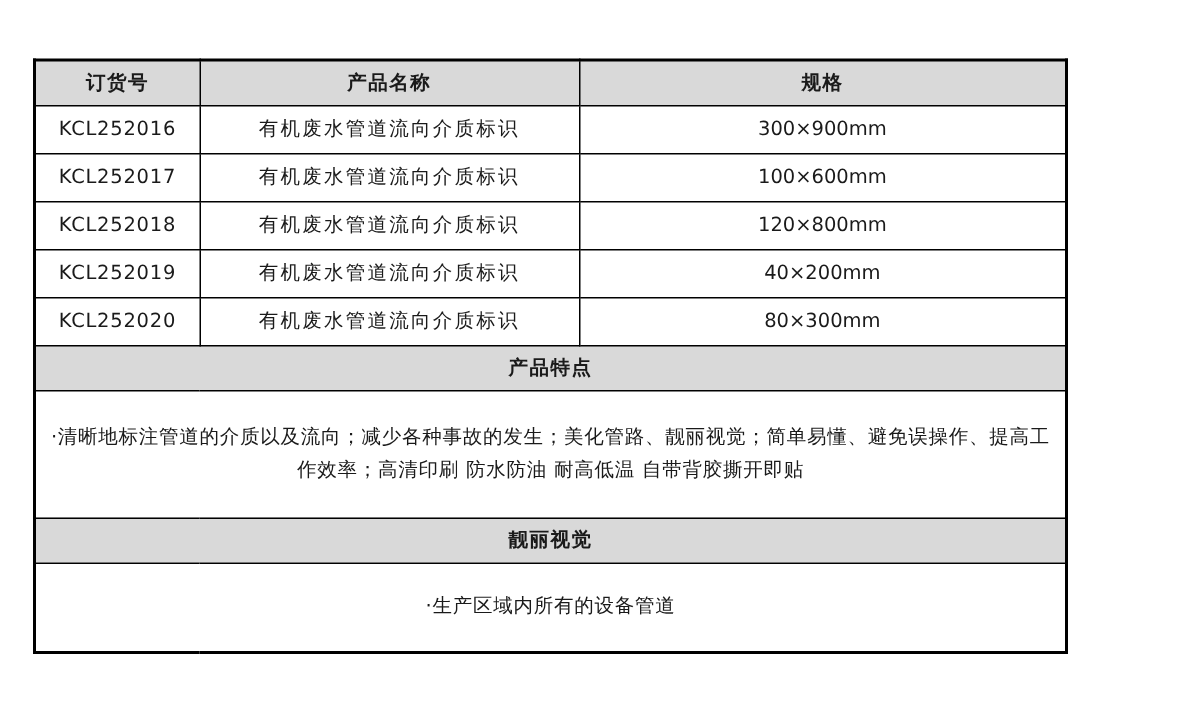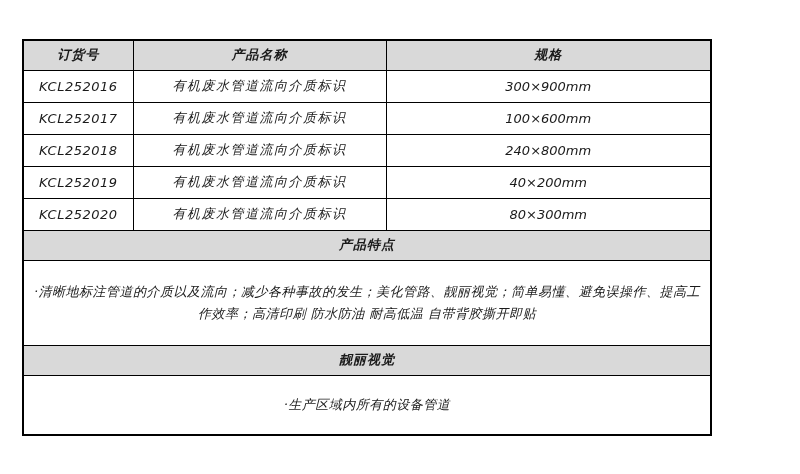--- a/index.html
+++ b/index.html
@@ -14,21 +14,20 @@
     position: absolute;
     left: 22px;
     top: 39px;
     width: 688px;
   }
   table.spec-table {
     width: 688px;
     border-collapse: collapse;
     table-layout: fixed;
     border: 2px solid #000000;
-    font-style: italic;
   }
   table.spec-table td, table.spec-table th {
     border: 1px solid #000000;
     text-align: center;
     vertical-align: middle;
     font-size: 13px;
     font-weight: normal;
     padding: 0 6px;
   }
   .col-order { width: 110px; }
@@ -84,21 +83,21 @@
         <td class="spec-cell">300×900mm</td>
       </tr>
       <tr class="data-row">
         <td class="order-cell">KCL252017</td>
         <td class="name-cell">有机废水管道流向介质标识</td>
         <td class="spec-cell">100×600mm</td>
       </tr>
       <tr class="data-row">
         <td class="order-cell">KCL252018</td>
         <td class="name-cell">有机废水管道流向介质标识</td>
-        <td class="spec-cell">240×800mm</td>
+        <td class="spec-cell">120×800mm</td>
       </tr>
       <tr class="data-row">
         <td class="order-cell">KCL252019</td>
         <td class="name-cell">有机废水管道流向介质标识</td>
         <td class="spec-cell">40×200mm</td>
       </tr>
       <tr class="data-row">
         <td class="order-cell">KCL252020</td>
         <td class="name-cell">有机废水管道流向介质标识</td>
         <td class="spec-cell">80×300mm</td>

